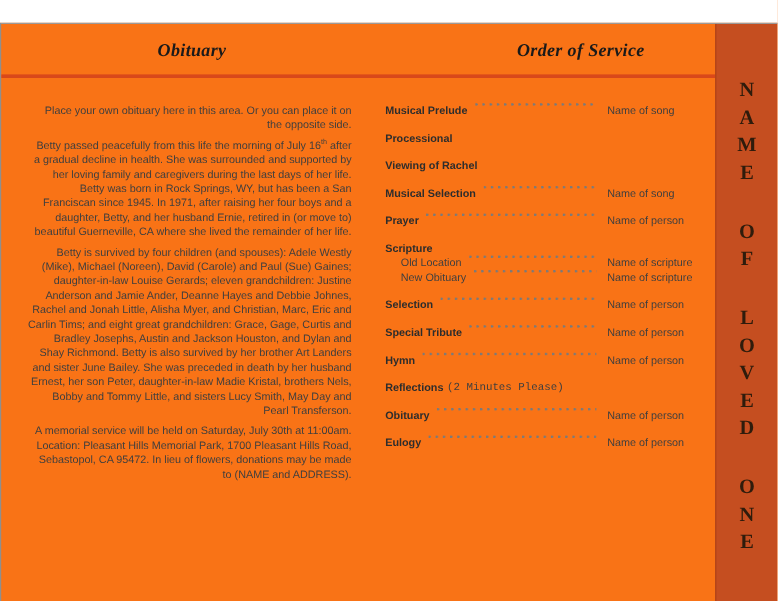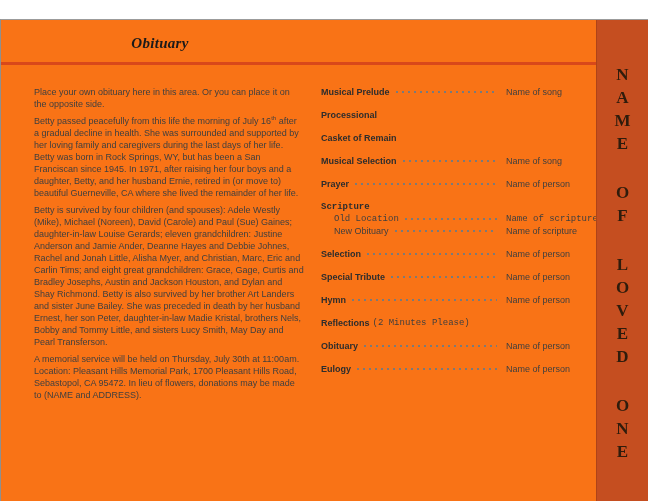--- a/index.html
+++ b/index.html
@@ -68,86 +68,88 @@
     line-height: 23px;
     font-family: "Liberation Serif", serif;
     font-weight: bold;
     font-size: 17px;
     color: #2f1c0c;
   }
 
   
   .obituary-col {
     position: absolute;
-    left: 33px;
+    left: 22px;
     top: 66px;
     width: 270px;
     font-size: 9px;
     line-height: 12px;
     color: #3f3f3f;
+    text-align: right;
   }
   .obituary-col p { margin: 0 0 5px 0; }
   .obituary-col sup { font-size: 6px; line-height: 0; vertical-align: super; }
 
   
   .service-col {
     position: absolute;
     left: 320px;
     top: 66px;
     width: 258px;
     font-size: 9px;
     line-height: 12px;
   }
   .os-row {
     display: flex;
-    align-items: center;
+    align-items: flex-start;
     margin-bottom: 11px;
   }
-  .os-row.tight { margin-bottom: 0; font-family: Liberation Mono, monospace; }
+  .os-row.tight { margin-bottom: 0; }
   .os-label { font-weight: bold; color: #2d2d2d; white-space: nowrap; }
   .os-row.sub .os-label { font-weight: normal; color: #3f3f3f; padding-left: 13px; }
   .os-suffix { font-weight: normal; color: #3f3f3f; margin-left: 3px; white-space: nowrap; font-family: Liberation Mono, monospace; }
   .os-dots {
     flex: 1;
     height: 2px;
     margin: 0 9px 0 6px;
     background-image: radial-gradient(circle at 1px 1px, #7a7a7a 0.9px, transparent 1.2px);
     background-size: 6px 2px;
     background-repeat: repeat-x;
     background-position: 0 0;
   }
   .os-value { flex: none; width: 73px; color: #3f3f3f; white-space: nowrap; }
 </style>
 </head>
 <body>
 
 <div class="page">
 
   <div class="col-header left">Obituary</div>
+  <div class="col-header right">Order of Service</div>
 
   <div class="header-rule"></div>
 
   <div class="obituary-col">
     <p><span>Place your own obituary here in this area. Or you can place it on the opposite side.</span></p>
     <p><span>Betty passed peacefully from this life the morning of July 16</span><sup>th</sup><span> after a gradual decline in health.  She was surrounded and supported by her loving family and caregivers during the last days of her life.  Betty was born in Rock Springs, WY, but has been a San Franciscan since 1945.  In 1971, after raising her four boys and a daughter, Betty, and her husband Ernie, retired in (or move to) beautiful Guerneville, CA where she lived the remainder of her life.</span></p>
     <p><span>Betty is survived by four children (and spouses): Adele Westly (Mike), Michael (Noreen), David (Carole) and Paul (Sue) Gaines;  daughter-in-law Louise Gerards;  eleven grandchildren: Justine Anderson and Jamie Ander, Deanne Hayes and Debbie Johnes, Rachel and Jonah Little, Alisha Myer, and Christian, Marc, Eric and Carlin Tims;  and eight great grandchildren: Grace, Gage, Curtis and Bradley Josephs, Austin and Jackson Houston, and Dylan and Shay Richmond.  Betty is also survived by her brother Art Landers and sister June Bailey.  She was preceded in death by her husband Ernest, her son Peter, daughter-in-law Madie Kristal, brothers Nels, Bobby and Tommy Little, and sisters Lucy Smith, May Day and Pearl Transferson.</span></p>
-    <p><span>A memorial service will be held on Thursday, July 30th at 11:00am.  Location:  Pleasant Hills Memorial Park, 1700 Pleasant Hills Road, Sebastopol, CA 95472.  In lieu of flowers, donations may be made to (NAME and ADDRESS).</span></p>
+    <p><span>A memorial service will be held on Saturday, July 30th at 11:00am.  Location:  Pleasant Hills Memorial Park, 1700 Pleasant Hills Road, Sebastopol, CA 95472.  In lieu of flowers, donations may be made to (NAME and ADDRESS).</span></p>
   </div>
 
   <div class="service-col">
       <div class="os-row">
         <span class="os-label">Musical Prelude</span>
         <span class="os-dots"></span>
         <span class="os-value">Name of song</span>
       </div>
       <div class="os-row">
         <span class="os-label">Processional</span>
       </div>
       <div class="os-row">
-        <span class="os-label">Casket of Remain</span>
+        <span class="os-label">Viewing of Rachel</span>
       </div>
       <div class="os-row">
         <span class="os-label">Musical Selection</span>
         <span class="os-dots"></span>
         <span class="os-value">Name of song</span>
       </div>
       <div class="os-row">
         <span class="os-label">Prayer</span>
         <span class="os-dots"></span>
         <span class="os-value">Name of person</span>

